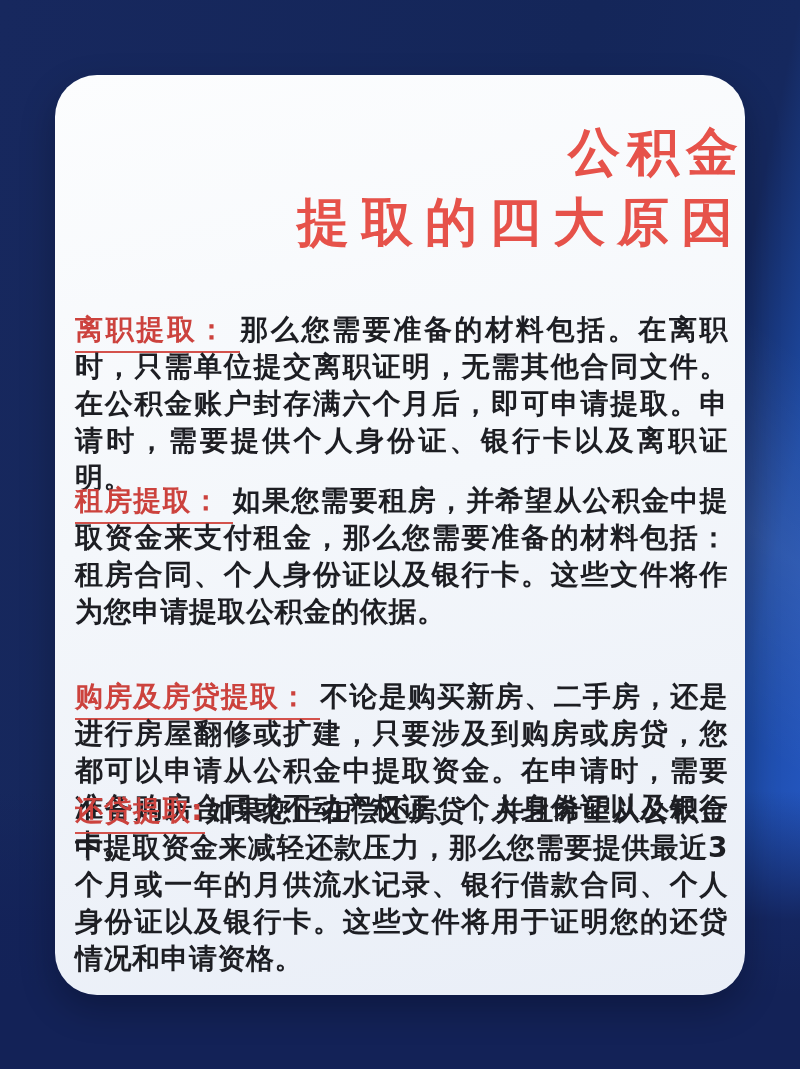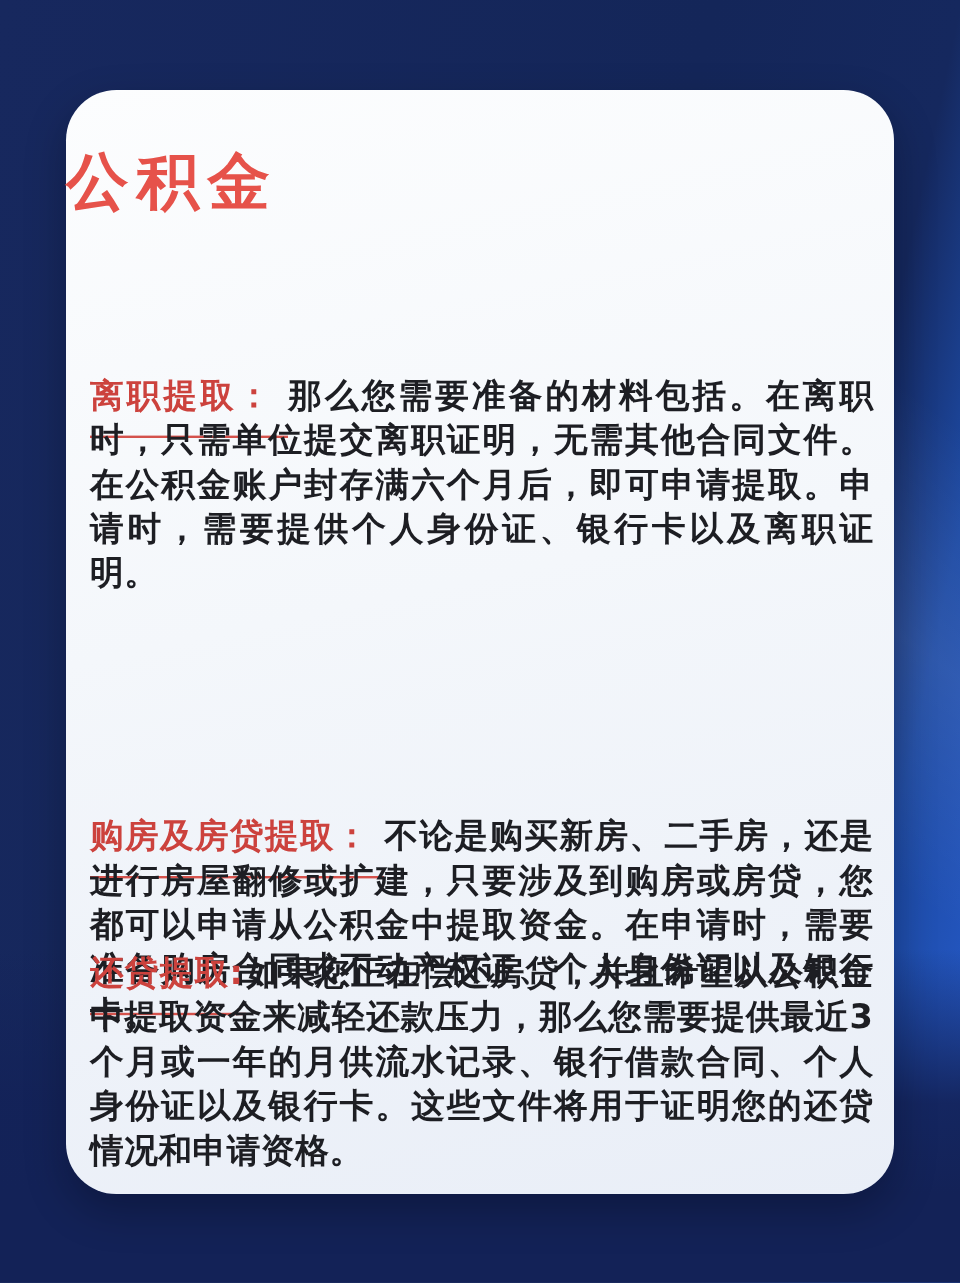--- a/index.html
+++ b/index.html
@@ -25,60 +25,62 @@
     transform:rotate(16deg);
   }
   .card{
     position:absolute;left:55px;top:75px;width:690px;height:920px;
     border-radius:42px;
     background:linear-gradient(168deg,#fcfdfe 0%,#f4f7fb 45%,#e9eef7 100%);
     box-shadow:0 14px 34px rgba(0,0,10,.28);
   }
   .title{
     position:absolute;top:45px;left:0;right:0;
-    text-align:left;color:#e6524a;font-weight:bold;
+    text-align:right;color:#e6524a;font-weight:bold;
   }
   .title-line1{
     font-size:52px;line-height:64px;letter-spacing:7px;
   }
   .title-line2{
     font-size:52px;line-height:64px;letter-spacing:12px;margin-top:6px;
   }
   .sec{
     position:absolute;left:20px;width:653px;
     font-size:28px;line-height:37px;font-weight:600;
     color:#1d1e23;text-align:justify;letter-spacing:.5px;
     text-align-last:left;
   }
   .sec-1{top:208px;}
   .sec-2{top:379px;}
   .sec-3{top:575px;}
   .sec-4{top:689px;}
   .sec-heading{
     color:#cc423d;font-weight:700;
     border-bottom:2px solid #d4524c;
-    padding-bottom:17px;
+    padding-bottom:5px;
   }
   .gap-after{padding-right:12px;}
   .tight-after{padding-right:2px;}
 </style>
 </head>
 <body>
 
 <div class="canvas">
   <div class="bg"></div>
   <div class="bg-streak"></div>
 
   <div class="card">
 
     <div class="title">
       <div class="title-line1">公积金</div>
+      <div class="title-line2">提取的四大原因</div>
     </div>
 
     <p class="sec sec-1"><span class="sec-heading gap-after">离职提取：</span><span>那么您需要准备的材料包括。在离职时，只需单位提交离职证明，无需其他合同文件。在公积金账户封存满六个月后，即可申请提取。申请时，需要提供个人身份证、银行卡以及离职证明。</span></p>
 
+    <p class="sec sec-2"><span class="sec-heading gap-after">租房提取：</span><span>如果您需要租房，并希望从公积金中提取资金来支付租金，那么您需要准备的材料包括：租房合同、个人身份证以及银行卡。这些文件将作为您申请提取公积金的依据。</span></p>
 
     <p class="sec sec-3"><span class="sec-heading gap-after">购房及房贷提取：</span><span>不论是购买新房、二手房，还是进行房屋翻修或扩建，只要涉及到购房或房贷，您都可以申请从公积金中提取资金。在申请时，需要准备购房合同或不动产权证、个人身份证以及银行卡。</span></p>
 
     <p class="sec sec-4"><span class="sec-heading tight-after">还贷提取:</span><span>如果您正在偿还房贷，并且希望从公积金中提取资金来减轻还款压力，那么您需要提供最近3个月或一年的月供流水记录、银行借款合同、个人身份证以及银行卡。这些文件将用于证明您的还贷情况和申请资格。</span></p>
 
   </div>
 </div>
 
 </body></html>

